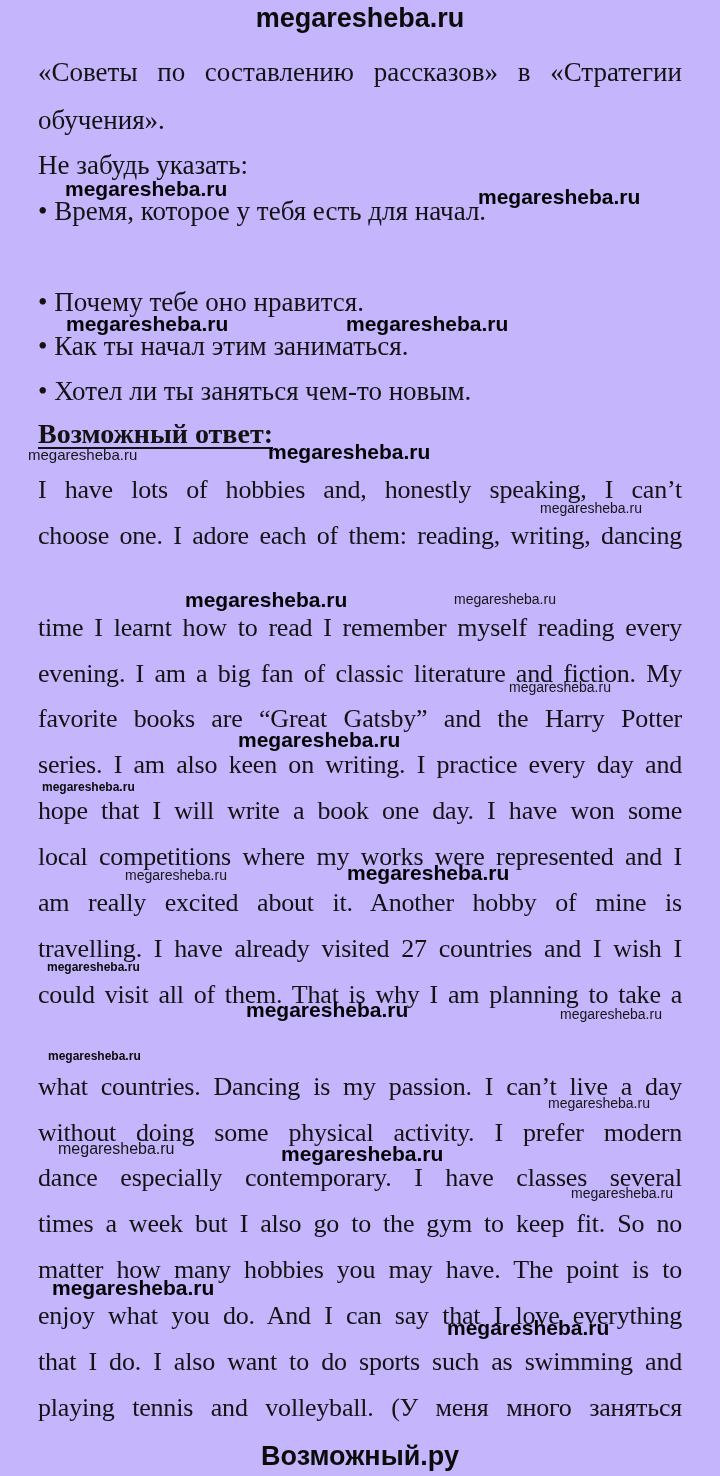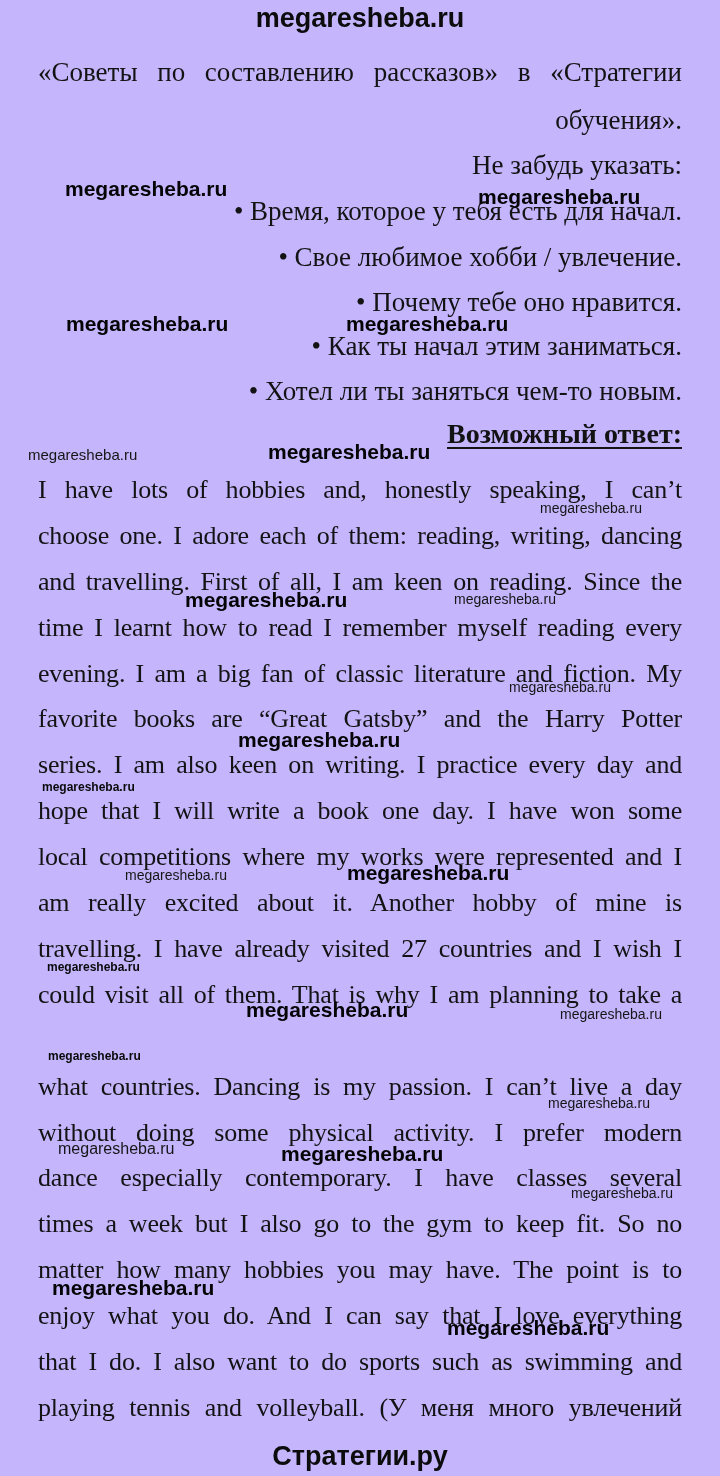--- a/index.html
+++ b/index.html
@@ -21,21 +21,20 @@
     font-size:27px;
     line-height:30px;
     color:#0c0c0c;
     white-space:nowrap;
   }
   .line{
     position:absolute;
     left:38px;
     width:644px;
     line-height:31px;
-    text-align:right;
   }
   .ru{font-size:27px;}
   .en{font-size:26px;letter-spacing:-0.2px;font-family:Liberation Serif, serif;}
   .j{text-align:justify;text-align-last:justify;}
   .heading{
     font-size:28px;
     font-weight:bold;
     text-decoration:underline;
     text-underline-offset:4px;
   }
@@ -56,47 +55,45 @@
 
 <div id="page">
 
   <div class="site-title" style="top:3px">megaresheba.ru</div>
 
   <div class="line ru j" style="top:57px">«Советы по составлению рассказов» в «Стратегии</div>
   <div class="line ru" style="top:105px">обучения».</div>
   <div class="line ru" style="top:150px">Не забудь указать:</div>
 
   <div class="line ru" style="top:196px">• Время, которое у тебя есть для начал.</div>
-  <div class="line ru" style="top:242px">• Свое любимое хобби / увлечение.</div>
   <div class="line ru" style="top:331px">• Как ты начал этим заниматься.</div>
   <div class="line ru" style="top:287px">• Почему тебе оно нравится.</div>
   <div class="line ru" style="top:376px">• Хотел ли ты заняться чем-то новым.</div>
 
   <div class="line heading" style="top:418px">Возможный ответ:</div>
 
   <div class="line en j" style="top:474px">I have lots of hobbies and, honestly speaking, I can’t</div>
   <div class="line en j" style="top:520px">choose one. I adore each of them: reading, writing, dancing</div>
-  <div class="line en j" style="top:566px">and travelling. First of all, I am keen on reading. Since the</div>
   <div class="line en j" style="top:612px">time I learnt how to read I remember myself reading every</div>
   <div class="line en j" style="top:658px">evening. I am a big fan of classic literature and fiction. My</div>
   <div class="line en j" style="top:703px">favorite books are “Great Gatsby” and the Harry Potter</div>
   <div class="line en j" style="top:749px">series. I am also keen on writing. I practice every day and</div>
   <div class="line en j" style="top:795px">hope that I will write a book one day. I have won some</div>
   <div class="line en j" style="top:841px">local competitions where my works were represented and I</div>
   <div class="line en j" style="top:887px">am really excited about it. Another hobby of mine is</div>
   <div class="line en j" style="top:933px">travelling. I have already visited 27 countries and I wish I</div>
   <div class="line en j" style="top:979px">could visit all of them. That is why I am planning to take a</div>
   <div class="line en j" style="top:1071px">what countries. Dancing is my passion. I can’t live a day</div>
   <div class="line en j" style="top:1117px">without doing some physical activity. I prefer modern</div>
   <div class="line en j" style="top:1162px">dance especially contemporary. I have classes several</div>
   <div class="line en j" style="top:1208px">times a week but I also go to the gym to keep fit. So no</div>
   <div class="line en j" style="top:1254px">matter how many hobbies you may have. The point is to</div>
   <div class="line en j" style="top:1300px">enjoy what you do. And I can say that I love everything</div>
   <div class="line en j" style="top:1346px">that I do. I also want to do sports such as swimming and</div>
-  <div class="line en j" style="top:1392px">playing tennis and volleyball. (У меня много увлечений</div>
+  <div class="line en j" style="top:1392px">playing tennis and volleyball. (У меня много заняться</div>
 
   <div class="wm" style="left:65px;top:178px">megaresheba.ru</div>
   <div class="wm" style="left:478px;top:186px">megaresheba.ru</div>
   <div class="wm" style="left:66px;top:313px">megaresheba.ru</div>
   <div class="wm" style="left:346px;top:313px">megaresheba.ru</div>
   <div class="wm wms" style="left:28px;top:447px;font-size:15px">megaresheba.ru</div>
   <div class="wm" style="left:268px;top:441px">megaresheba.ru</div>
   <div class="wm wms" style="left:540px;top:501px">megaresheba.ru</div>
   <div class="wm" style="left:185px;top:589px">megaresheba.ru</div>
   <div class="wm wms" style="left:454px;top:592px">megaresheba.ru</div>
@@ -109,15 +106,15 @@
   <div class="wm" style="left:246px;top:999px">megaresheba.ru</div>
   <div class="wm wms" style="left:560px;top:1007px">megaresheba.ru</div>
   <div class="wm wmsb" style="left:48px;top:1050px">megaresheba.ru</div>
   <div class="wm wms" style="left:548px;top:1096px">megaresheba.ru</div>
   <div class="wm wms" style="left:58px;top:1141px;font-size:16px">megaresheba.ru</div>
   <div class="wm" style="left:281px;top:1143px">megaresheba.ru</div>
   <div class="wm wms" style="left:571px;top:1186px">megaresheba.ru</div>
   <div class="wm" style="left:52px;top:1277px">megaresheba.ru</div>
   <div class="wm" style="left:447px;top:1317px">megaresheba.ru</div>
 
-  <div class="site-title" style="top:1441px">Стратегии.ру</div>
+  <div class="site-title" style="top:1441px">Возможный.ру</div>
 
 </div>
 
 </body></html>

